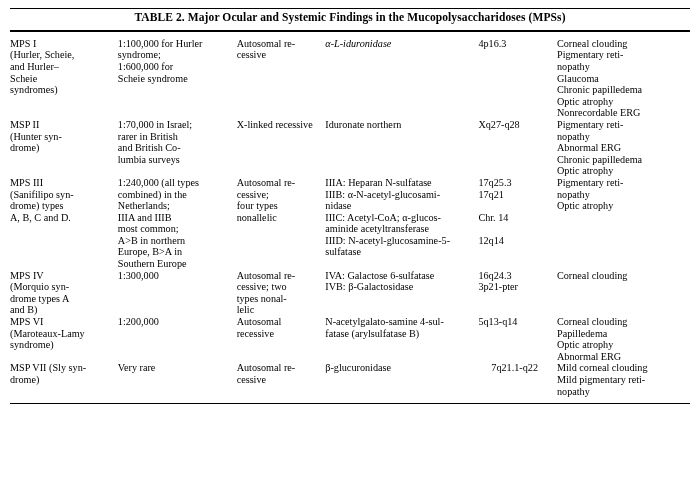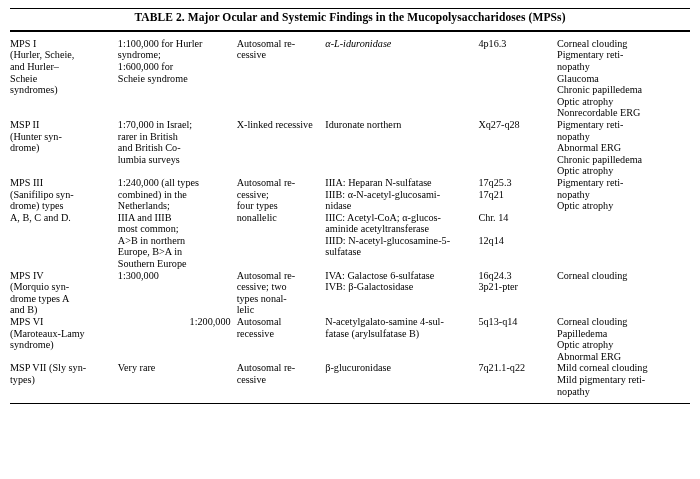--- a/index.html
+++ b/index.html
@@ -188,40 +188,40 @@
 IVB: β-Galactosidase</td>
         <td style="white-space: pre-line;">16q24.3
 3p21-pter</td>
         <td style="white-space: pre-line;">Corneal clouding</td>
       </tr>
 
       <tr>
         <td class="c-disorder" style="white-space: pre-line;">MPS VI
 (Maroteaux-Lamy
 syndrome)</td>
-        <td style="white-space: pre-line; text-align: right;">1:200,000</td>
+        <td style="white-space: pre-line;">1:200,000</td>
         <td style="white-space: pre-line;">Autosomal
 recessive</td>
         <td style="white-space: pre-line;">N-acetylgalato-samine 4-sul-
 fatase (arylsulfatase B)</td>
         <td style="white-space: pre-line;">5q13-q14</td>
         <td style="white-space: pre-line;">Corneal clouding
 Papilledema
 Optic atrophy
 Abnormal ERG</td>
       </tr>
 
       <tr>
         <td class="c-disorder" style="white-space: pre-line;">MSP VII (Sly syn-
-types)</td>
+drome)</td>
         <td style="white-space: pre-line;">Very rare</td>
         <td style="white-space: pre-line;">Autosomal re-
 cessive</td>
         <td style="white-space: pre-line;">β-glucuronidase</td>
-        <td style="white-space: pre-line;">7q21.1-q22</td>
+        <td style="white-space: pre-line; text-align: center;">7q21.1-q22</td>
         <td style="white-space: pre-line;">Mild corneal clouding
 Mild pigmentary reti-
 nopathy</td>
       </tr>
 
     </tbody>
   </table>
 
   <div class="footer-space"></div>
   <div class="rule thin"></div>

